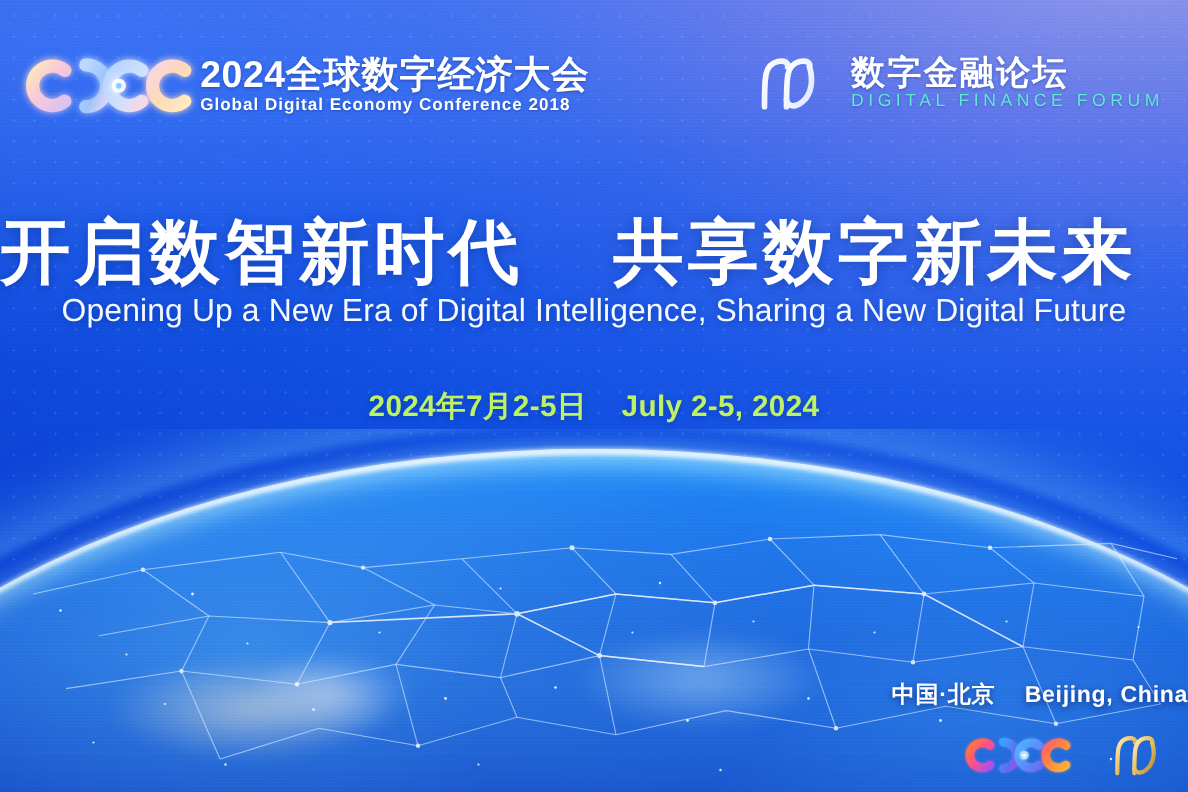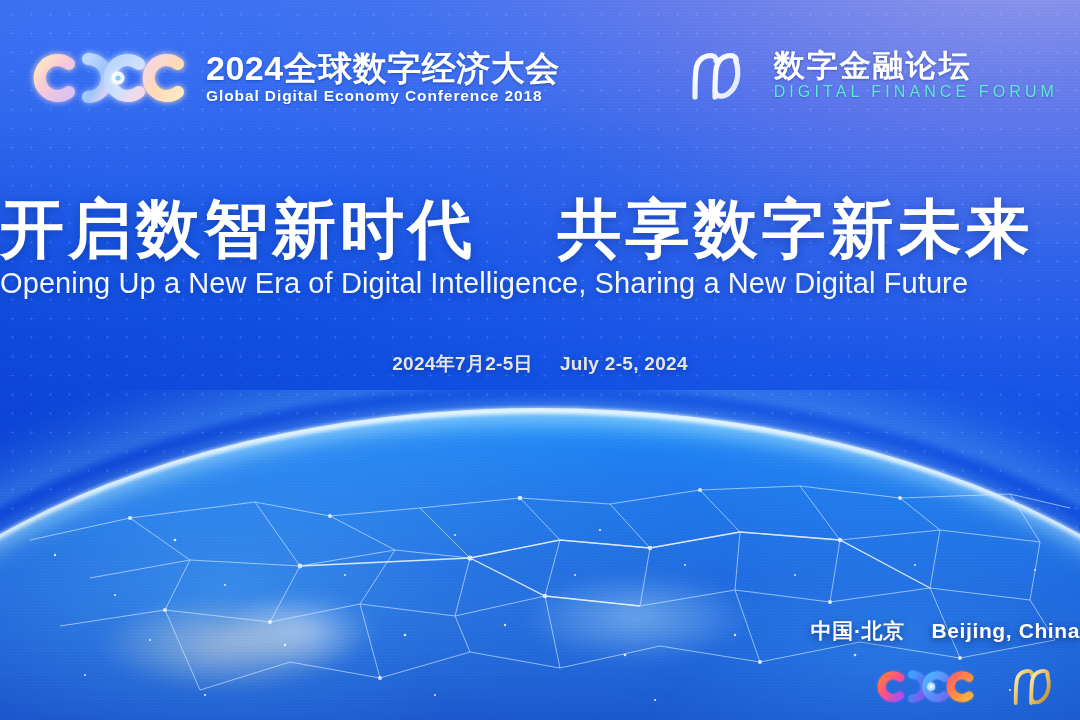--- a/index.html
+++ b/index.html
@@ -93,21 +93,21 @@
     content:""; position:absolute;
     left:44%; top:50%; width:30%; height:38%;
     background:radial-gradient(closest-side, rgba(210,245,255,.42), rgba(180,230,255,0) 72%);
     filter:blur(8px);
   }
   
   .net{ position:absolute; inset:0; opacity:.85; }
   .stars{ position:absolute; inset:0; }
 
   
-  .logo-gdec{ position:absolute; left:26px; top:46px; display:flex; align-items:center; gap:14px; }
+  .logo-gdec{ position:absolute; left:16px; top:46px; display:flex; align-items:center; }
   .gdec-mark{ position:relative; width:166px; height:62px; }
   .gdec-words{ display:flex; flex-direction:column; gap:2px; padding-top:2px; }
   .gdec-cn{
     font-size:34px; font-weight:bold; color:#ffffff; letter-spacing:.5px;
     line-height:1; white-space:nowrap;
     text-shadow:0 1px 3px rgba(8,40,120,.45);
   }
   .gdec-en{
     font-size:15.5px; font-weight:bold; color:#ffffff;
     letter-spacing:.9px; white-space:nowrap; line-height:1.1;
@@ -132,28 +132,29 @@
   .headline{
     position:absolute; left:0; right:0; top:196px;
     text-align:left;
     font-size:64px; font-weight:bold; color:#ffffff;
     letter-spacing:4px; line-height:1.05; white-space:nowrap;
     text-shadow:0 2px 10px rgba(6,36,120,.42);
   }
   .headline .gap{ display:inline-block; width:38px; }
   .subhead{
     position:absolute; left:0; right:0; top:267px;
+    text-align:center;
     font-size:29px; font-weight:normal; color:#f4f8ff;
     letter-spacing:.1px; white-space:nowrap;
     text-shadow:0 2px 7px rgba(6,36,120,.40);
   }
   .dateline{
     position:absolute; left:0; right:0; top:351px;
     text-align:center;
-    font-size:19px; font-weight:bold; color:#e5e5e5;
+    font-size:27px; font-weight:bold; color:#bef264;
     letter-spacing:.3px; white-space:nowrap;
     text-shadow:0 2px 6px rgba(6,36,120,.40);
   }
   .dateline .sp{ display:inline-block; width:16px; }
 
   .place{
     position:absolute; left:0; right:0; top:617px;
     text-align:right;
     font-size:21px; font-weight:bold; color:#ffffff;
     letter-spacing:.6px; white-space:nowrap;

